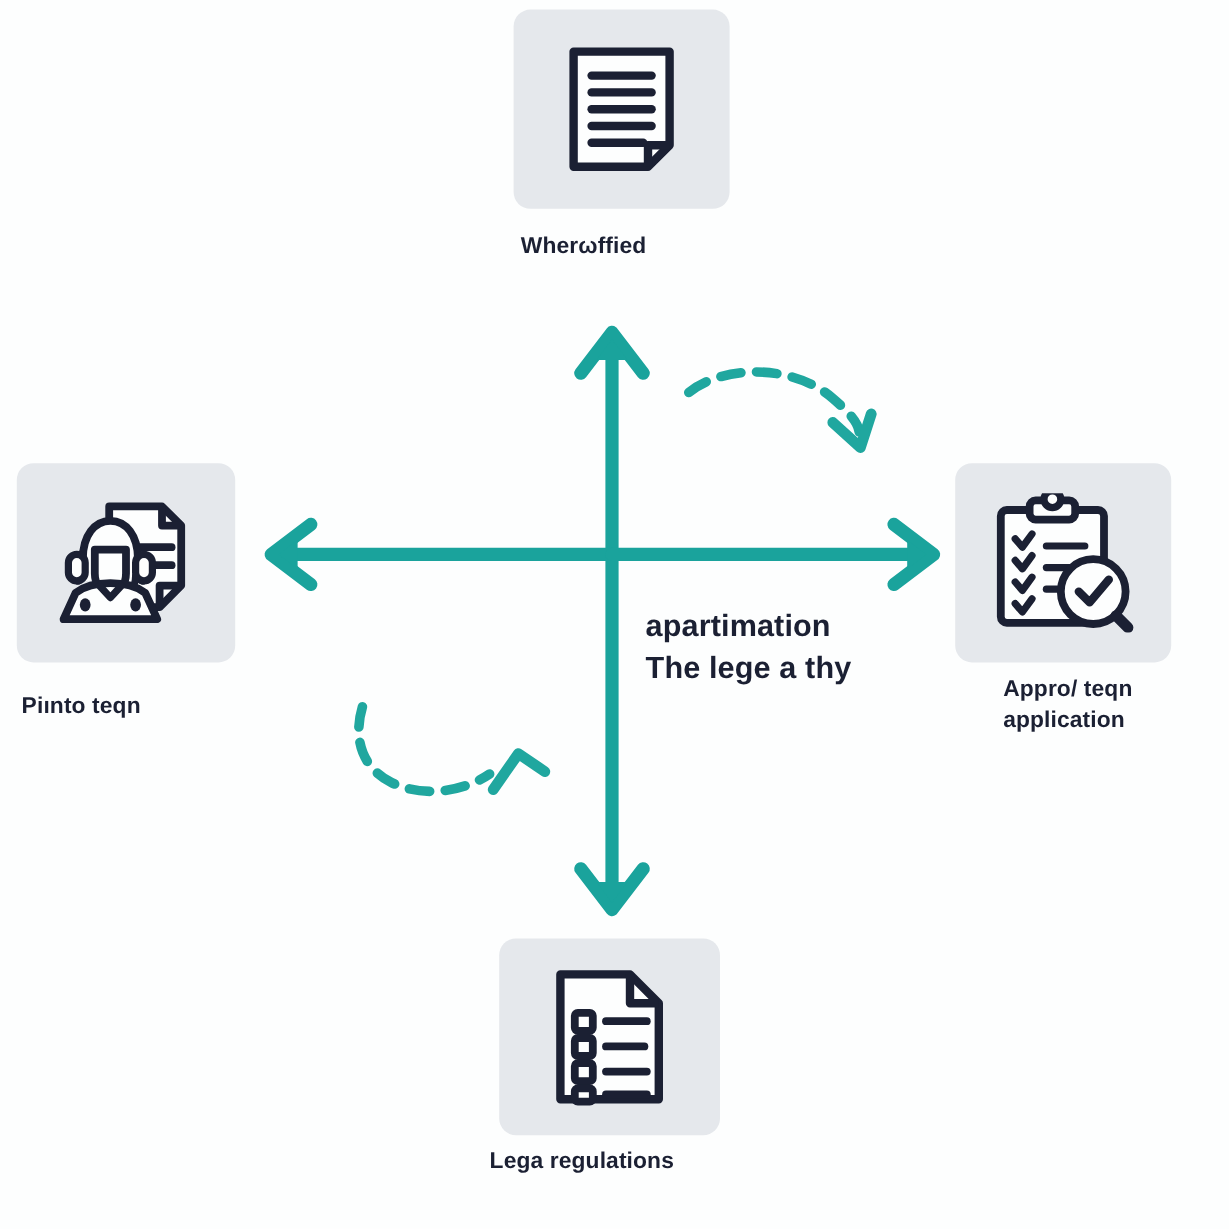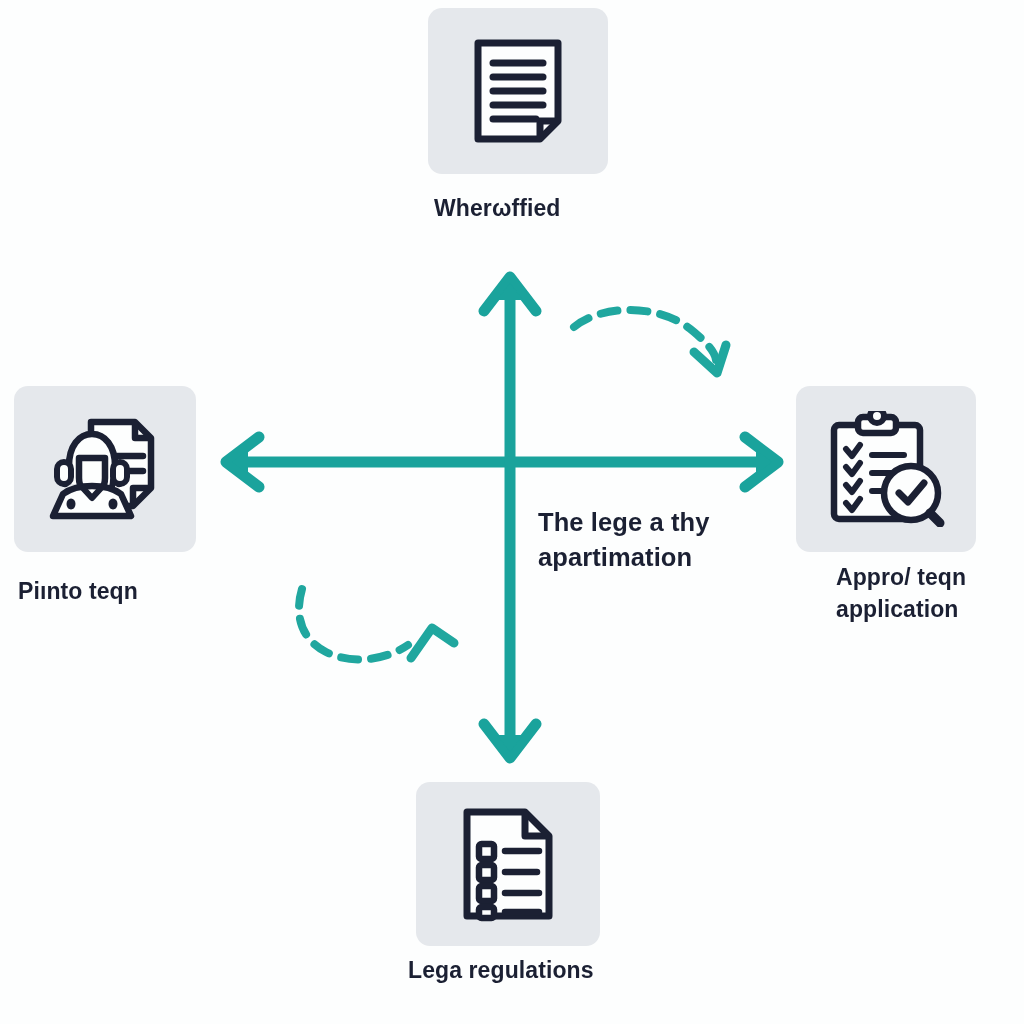--- a/index.html
+++ b/index.html
@@ -23,21 +23,21 @@
     border-radius: 14px;
     display: flex;
     align-items: center;
     justify-content: center;
   }
   .icon-card svg { display: block; }
 
   .node-label {
     position: absolute;
     color: #1b2033;
-    font-size: 23px;
+    font-size: 19px;
     font-weight: 700;
     line-height: 1.37;
     letter-spacing: 0.1px;
   }
 
   #center-label {
     position: absolute;
     color: #1b2033;
     font-size: 25.5px;
     font-weight: 700;
@@ -213,17 +213,17 @@
           <line x1="48" y1="106" x2="82" y2="106"></line>
         </g>
       </svg>
     </span>
   </div>
   <div class="node-label" id="label-bottom">
     <div>Lega regulations</div>
   </div>
 
   <div id="center-label">
+    <div>apartimation</div>
     <div>The lege a thy</div>
-    <div>apartimation</div>
   </div>
 
 </div>
 
 </body></html>

